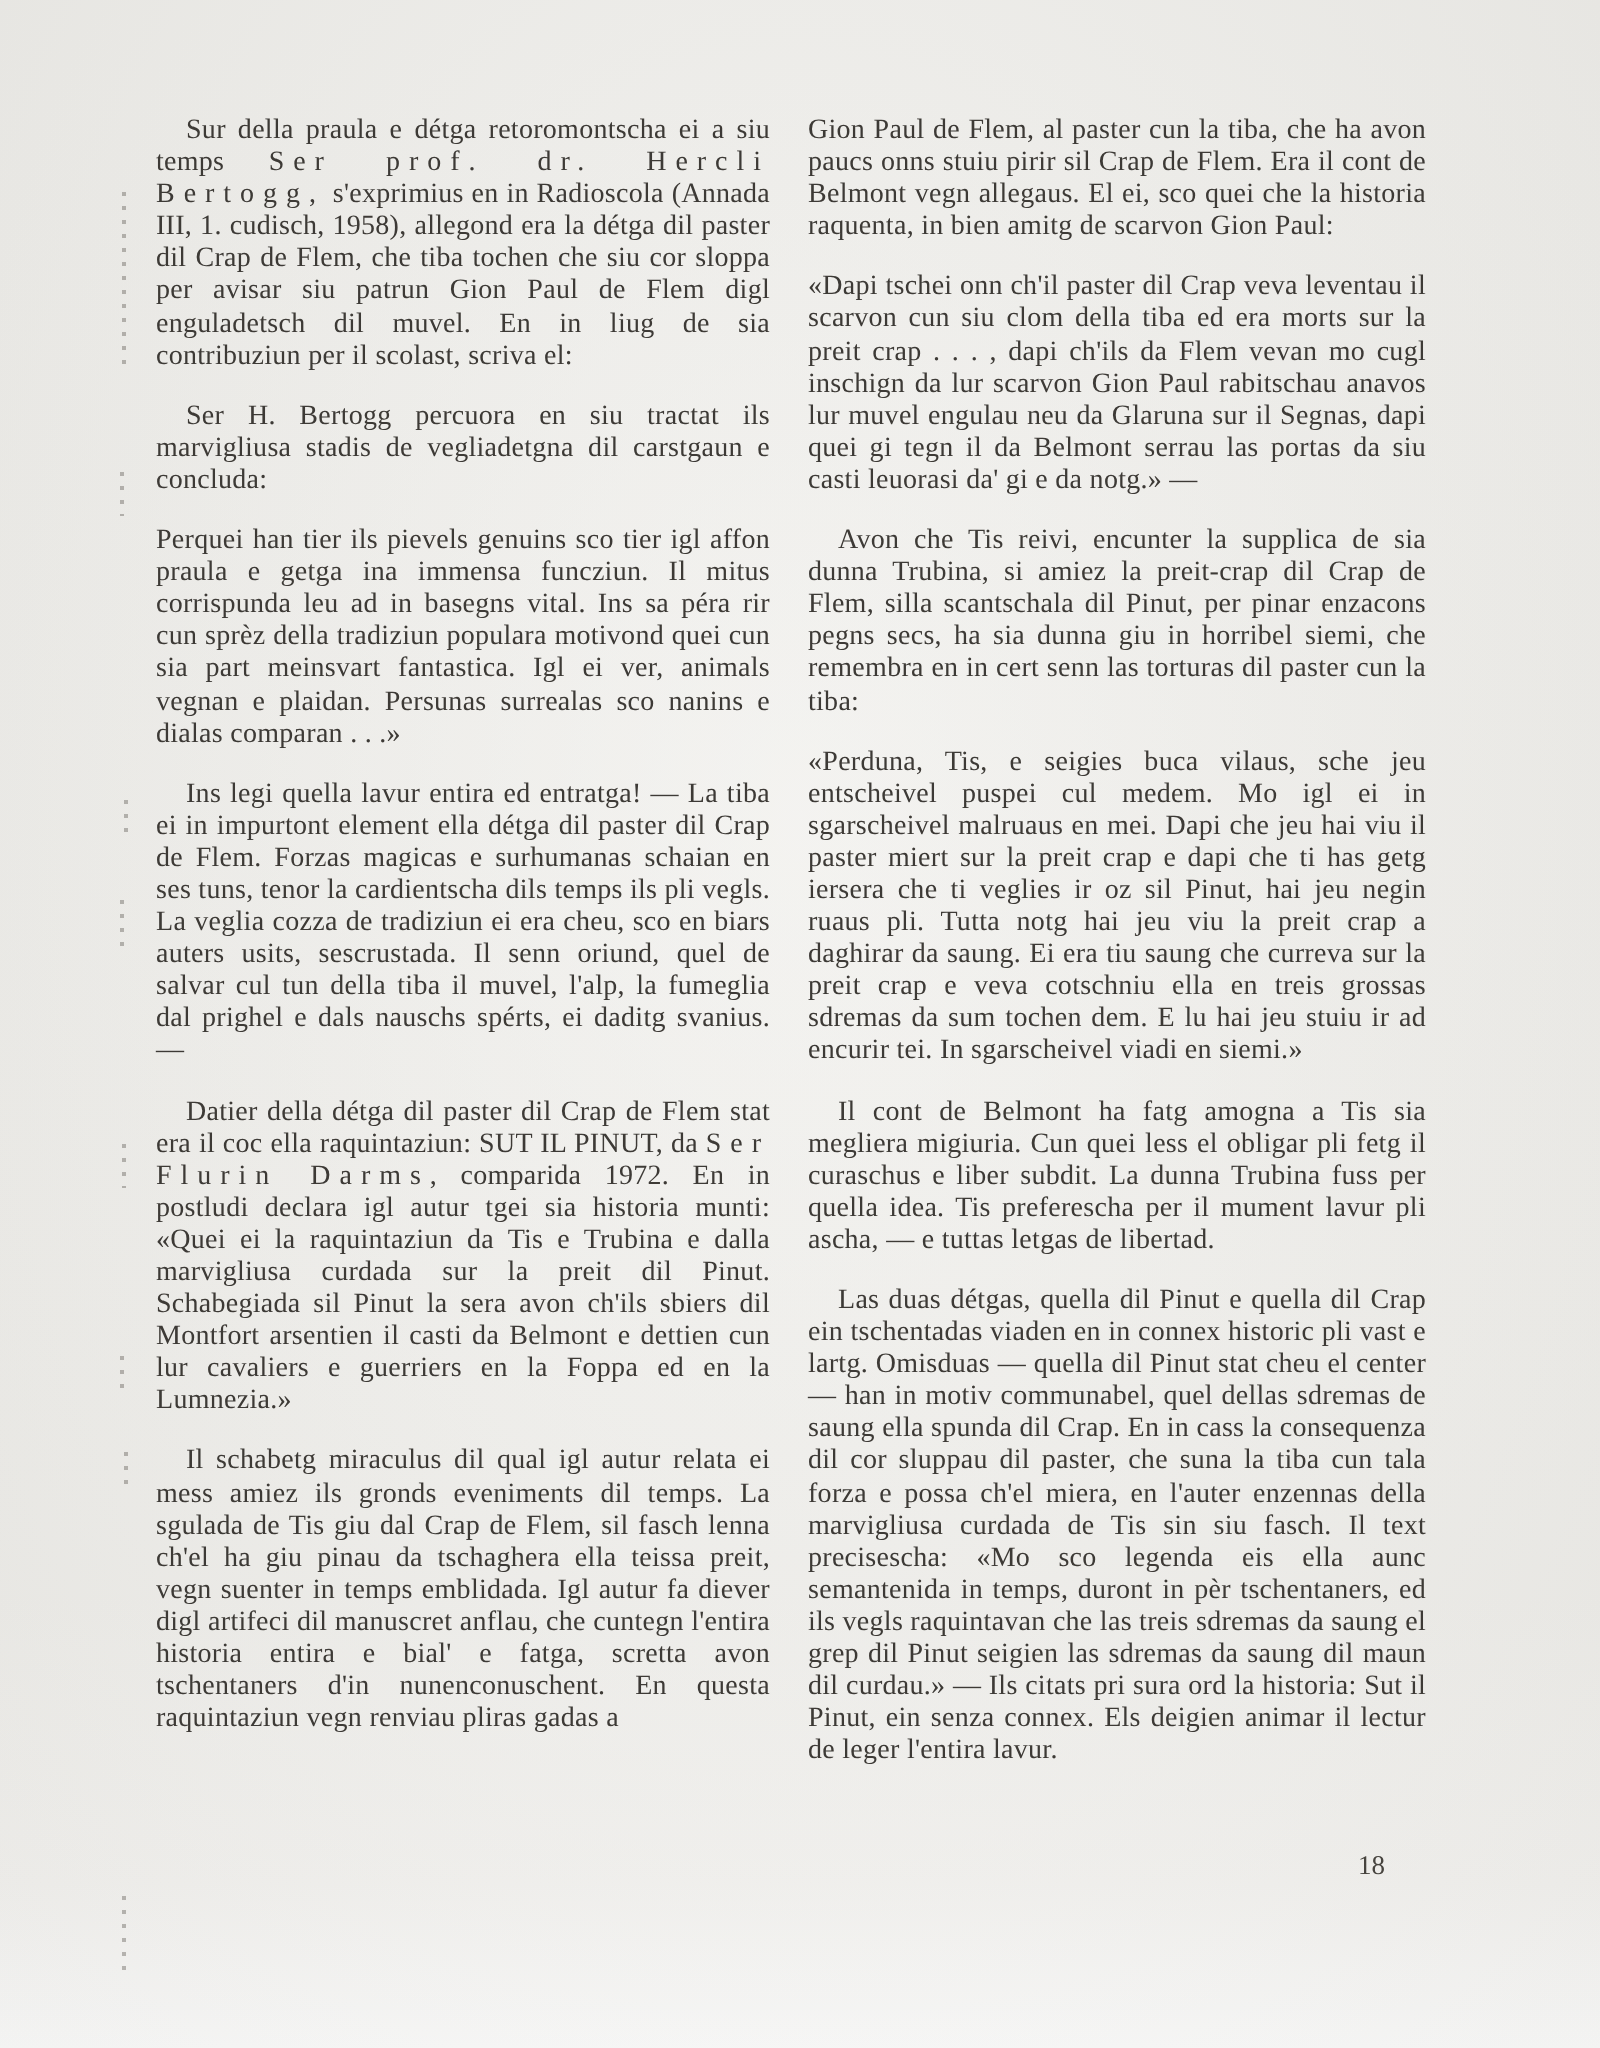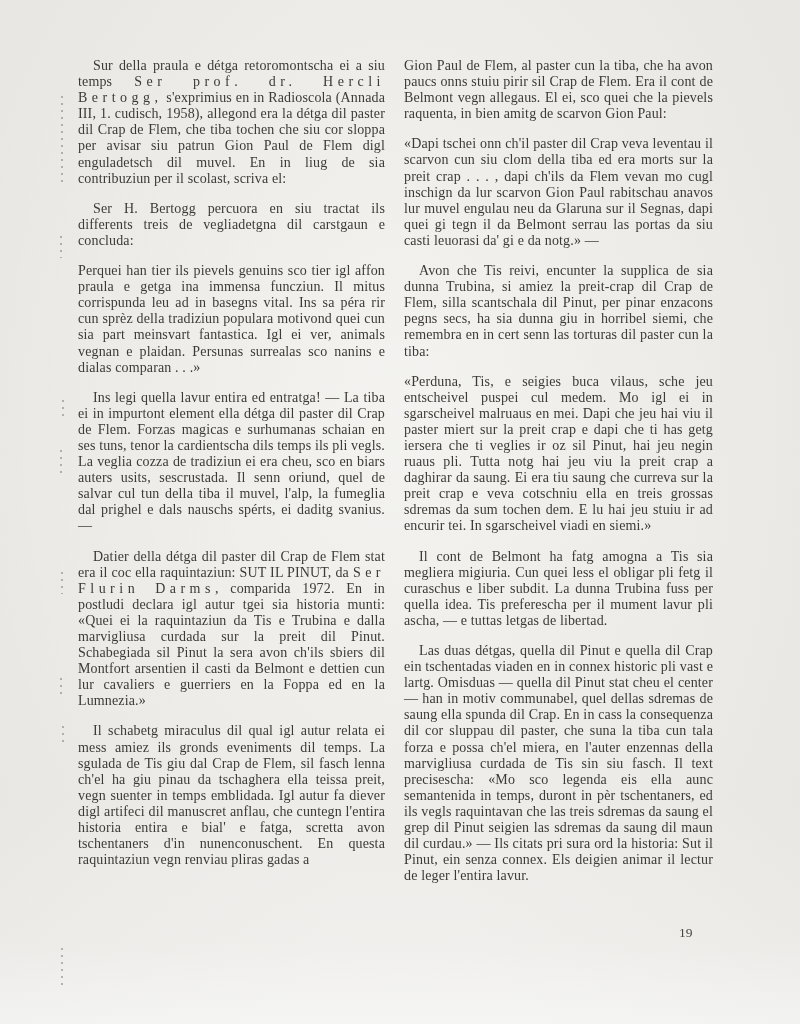--- a/index.html
+++ b/index.html
@@ -60,29 +60,29 @@
   <div class="speck sp2"></div>
   <div class="speck sp3"></div>
   <div class="speck sp4"></div>
   <div class="speck sp5"></div>
   <div class="speck sp6"></div>
   <div class="speck sp7"></div>
   <div class="speck sp8"></div>
 
   <div class="col col-left">
       <p class="indent"><span>Sur della praula e détga retoromontscha ei a siu temps </span><span class="sp">Ser prof. dr. Hercli Bertogg,</span><span> s'exprimius en in Radioscola (Annada III, 1. cudisch, 1958), allegond era la détga dil paster dil Crap de Flem, che tiba tochen che siu cor sloppa per avisar siu patrun Gion Paul de Flem digl enguladetsch dil muvel. En in liug de sia contribuziun per il scolast, scriva el:</span></p>
-      <p class="indent"><span>Ser H. Bertogg percuora en siu tractat ils differents treis de vegliadetgna dil carstgaun e concluda:</span></p>
+      <p class="indent"><span>Ser H. Bertogg percuora en siu tractat ils marvigliusa stadis de vegliadetgna dil carstgaun e concluda:</span></p>
       <p class="plain"><span>Perquei han tier ils pievels genuins sco tier igl affon praula e getga ina immensa funcziun. Il mitus corrispunda leu ad in basegns vital. Ins sa péra rir cun sprèz della tradiziun populara motivond quei cun sia part meinsvart fantastica. Igl ei ver, animals vegnan e plaidan. Persunas surrealas sco nanins e dialas comparan . . .»</span></p>
       <p class="indent"><span>Ins legi quella lavur entira ed entratga! — La tiba ei in impurtont element ella détga dil paster dil Crap de Flem. Forzas magicas e surhumanas schaian en ses tuns, tenor la cardientscha dils temps ils pli vegls. La veglia cozza de tradiziun ei era cheu, sco en biars auters usits, sescrustada. Il senn oriund, quel de salvar cul tun della tiba il muvel, l'alp, la fumeglia dal prighel e dals nauschs spérts, ei daditg svanius. —</span></p>
       <p class="indent"><span>Datier della détga dil paster dil Crap de Flem stat era il coc ella raquintaziun: </span><span class="it">SUT IL PINUT,</span><span> da </span><span class="sp">Ser Flurin Darms</span><span>, comparida 1972. En in postludi declara igl autur tgei sia historia munti: «Quei ei la raquintaziun da Tis e Trubina e dalla marvigliusa curdada sur la preit dil Pinut. Schabegiada sil Pinut la sera avon ch'ils sbiers dil Montfort arsentien il casti da Belmont e dettien cun lur cavaliers e guerriers en la Foppa ed en la Lumnezia.»</span></p>
       <p class="indent"><span>Il schabetg miraculus dil qual igl autur relata ei mess amiez ils gronds eveniments dil temps. La sgulada de Tis giu dal Crap de Flem, sil fasch lenna ch'el ha giu pinau da tschaghera ella teissa preit, vegn suenter in temps emblidada. Igl autur fa diever digl artifeci dil manuscret anflau, che cuntegn l'entira historia entira e bial' e fatga, scretta avon tschentaners d'in nunenconuschent. En questa raquintaziun vegn renviau pliras gadas a</span></p>
     </div>
   <div class="col col-right">
-      <p class="plain"><span>Gion Paul de Flem, al paster cun la tiba, che ha avon paucs onns stuiu pirir sil Crap de Flem. Era il cont de Belmont vegn allegaus. El ei, sco quei che la pievels raquenta, in bien amitg de scarvon Gion Paul:</span></p>
+      <p class="plain"><span>Gion Paul de Flem, al paster cun la tiba, che ha avon paucs onns stuiu pirir sil Crap de Flem. Era il cont de Belmont vegn allegaus. El ei, sco quei che la historia raquenta, in bien amitg de scarvon Gion Paul:</span></p>
       <p class="plain"><span>«Dapi tschei onn ch'il paster dil Crap veva leventau il scarvon cun siu </span><span class="it">clom della tiba</span><span> ed era morts sur la preit crap . . . , dapi ch'ils da Flem vevan mo cugl inschign da lur scarvon Gion Paul rabitschau anavos lur muvel engulau neu da Glaruna sur il Segnas, dapi quei gi tegn il da Belmont serrau las portas da siu casti leuorasi da' gi e da notg.» —</span></p>
       <p class="indent"><span>Avon che Tis reivi, encunter la supplica de sia dunna Trubina, si amiez la preit-crap dil Crap de Flem, silla scantschala dil Pinut, per pinar enzacons pegns secs, ha sia dunna giu in horribel siemi, che remembra en in cert senn las torturas dil paster cun la tiba:</span></p>
       <p class="plain"><span>«Perduna, Tis, e seigies buca vilaus, sche jeu entscheivel puspei cul medem. Mo igl ei in sgarscheivel malruaus en mei. Dapi che jeu hai viu il paster miert sur la preit crap e dapi che ti has getg iersera che ti veglies ir oz sil Pinut, hai jeu negin ruaus pli. Tutta notg hai jeu viu la preit crap a daghirar da saung. Ei era tiu saung che curreva sur la preit crap e veva cotschniu ella en treis grossas sdremas da sum tochen dem. E lu hai jeu stuiu ir ad encurir tei. In sgarscheivel viadi en siemi.»</span></p>
       <p class="indent"><span>Il cont de Belmont ha fatg amogna a Tis sia megliera migiuria. Cun quei less el obligar pli fetg il curaschus e liber subdit. La dunna Trubina fuss per quella idea. Tis preferescha per il mument lavur pli ascha, — e tuttas letgas de libertad.</span></p>
       <p class="indent"><span>Las duas détgas, quella dil Pinut e quella dil Crap ein tschentadas viaden en in connex historic pli vast e lartg. Omisduas — quella dil Pinut stat cheu el center — han in motiv communabel, quel dellas sdremas de saung ella spunda dil Crap. En in cass la consequenza dil cor sluppau dil paster, che suna la tiba cun tala forza e possa ch'el miera, en l'auter enzennas della marvigliusa curdada de Tis sin siu fasch. Il text precisescha: «Mo sco legenda eis ella aunc semantenida in temps, duront in pèr tschentaners, ed ils vegls raquintavan che las treis sdremas da saung el grep dil Pinut seigien las sdremas da saung dil maun dil curdau.» — Ils citats pri sura ord la historia: </span><span class="it">Sut il Pinut</span><span>, ein senza connex. Els deigien animar il lectur de leger l'entira lavur.</span></p>
     </div>
 
-  <div class="page-number">19</div>
+  <div class="page-number">18</div>
 </div>
 
 </body></html>

